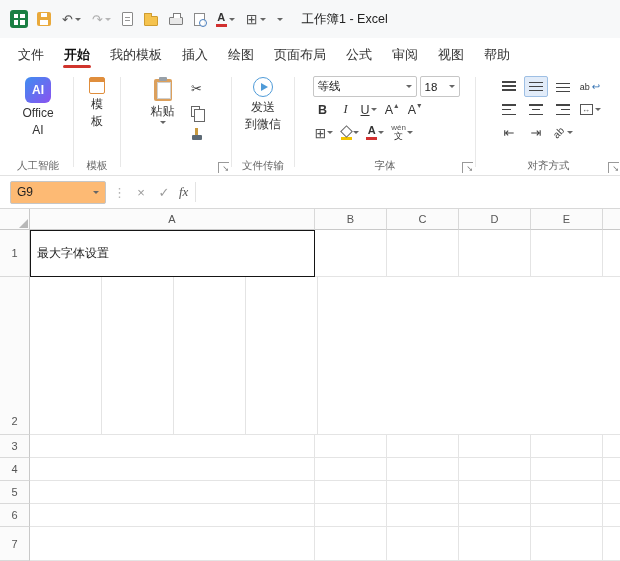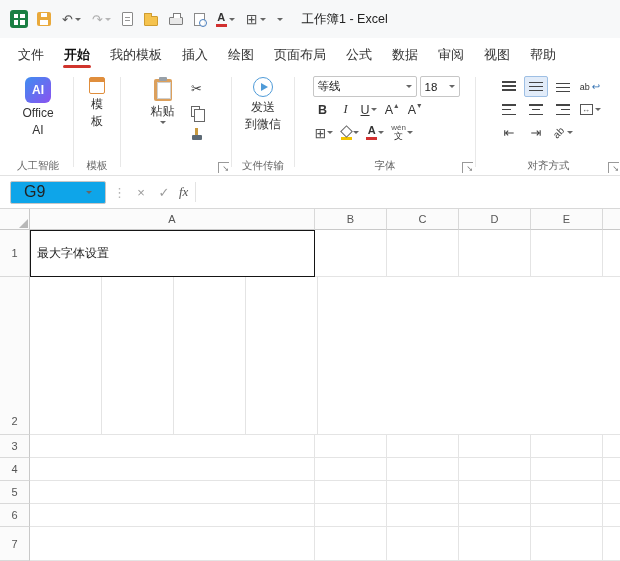--- a/index.html
+++ b/index.html
@@ -94,21 +94,21 @@
   .bars.vbot { justify-content:flex-end; gap:2.5px; }
   .wrap-ab { font-size:9px; color:#333; }
   .wrap-ret { font-size:10px; color:#2f6fb2; line-height:1; }
   .merge-box { width:13px; height:11px; border:1px solid #555; display:flex; align-items:center; justify-content:center; }
   .merge-box span { font-size:8px; color:#555; line-height:1; }
   .indent-glyph { font-size:13px; color:#444; line-height:1; }
   .orient { display:inline-block; transform:rotate(-45deg); font-size:10px; color:#444; }
 
   
   .fbar { height:33px; display:flex; align-items:center; gap:7px; padding:0 8px 0 10px; border-bottom:1px solid #d8d8d8; background:#fff; }
-  .namebox { width:96px; height:23px; border:1px solid #c6c6c6; border-radius:2px; display:flex; align-items:center; justify-content:space-between; padding:0 13px; font-size:16px; color:#222; background:#0ea5e9; cursor:default; }
+  .namebox { width:96px; height:23px; border:1px solid #c6c6c6; border-radius:2px; display:flex; align-items:center; justify-content:space-between; padding:0 6px; font-size:12px; color:#222; background:#fdba74; cursor:default; }
   .dots-glyph { color:#b5b5b5; font-size:13px; line-height:1; }
   .fbtn { border:none; background:none; color:#9a9a9a; font-size:13px; width:16px; display:flex; justify-content:center; cursor:default; }
   .fx { font-family:"Liberation Serif","DejaVu Serif",serif; font-style:italic; color:#555; font-size:13px; width:auto; }
   .fx-sep { width:1px; height:20px; background:#e3e3e3; }
   .fx-input { flex:1; height:23px; background:#fff; }
 
   
   .sheet { height:352px; display:flex; flex-direction:column; background:#fff; }
   .hdr-row { display:flex; height:21px; flex:none; }
   .corner { width:30px; flex:none; border-right:1px solid #c9c9c9; border-bottom:1px solid #c9c9c9; background:#fbfbfb; position:relative; }
@@ -180,21 +180,20 @@
   </div>
 
   <div class="tabs">
     <span class="tab">文件</span>
     <span class="tab active">开始</span>
     <span class="tab">我的模板</span>
     <span class="tab">插入</span>
     <span class="tab">绘图</span>
     <span class="tab">页面布局</span>
     <span class="tab">公式</span>
-    <span class="tab">数据</span>
     <span class="tab">审阅</span>
     <span class="tab">视图</span>
     <span class="tab">帮助</span>
   </div>
 
   <div class="ribbon">
 
     <div class="rgroup" style="width:68px">
       <div class="rg-body">
         <button class="bigbtn">

